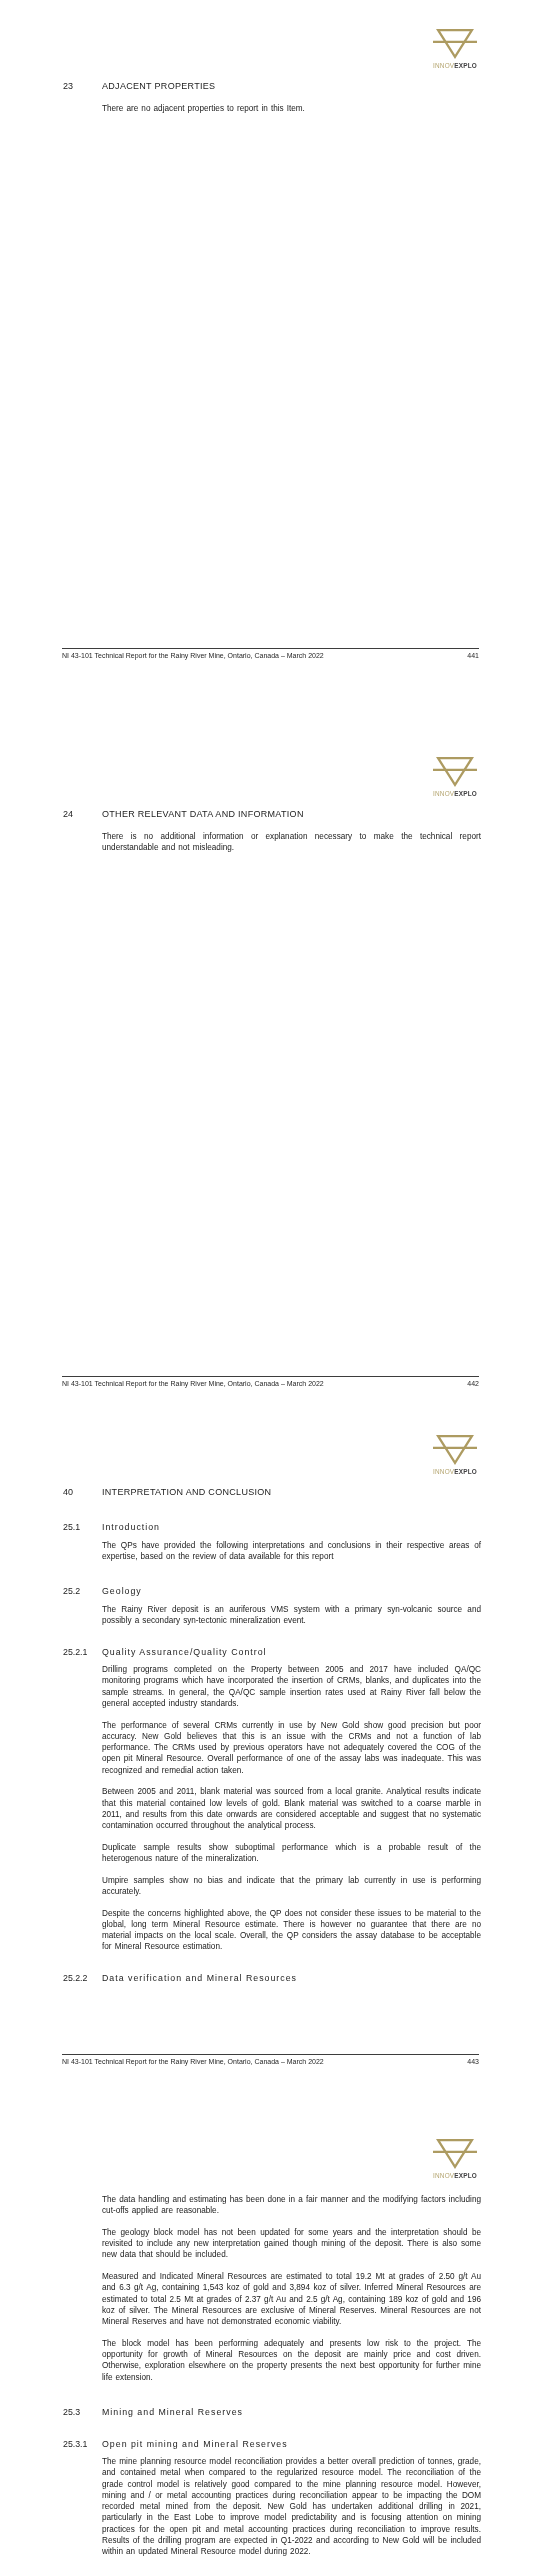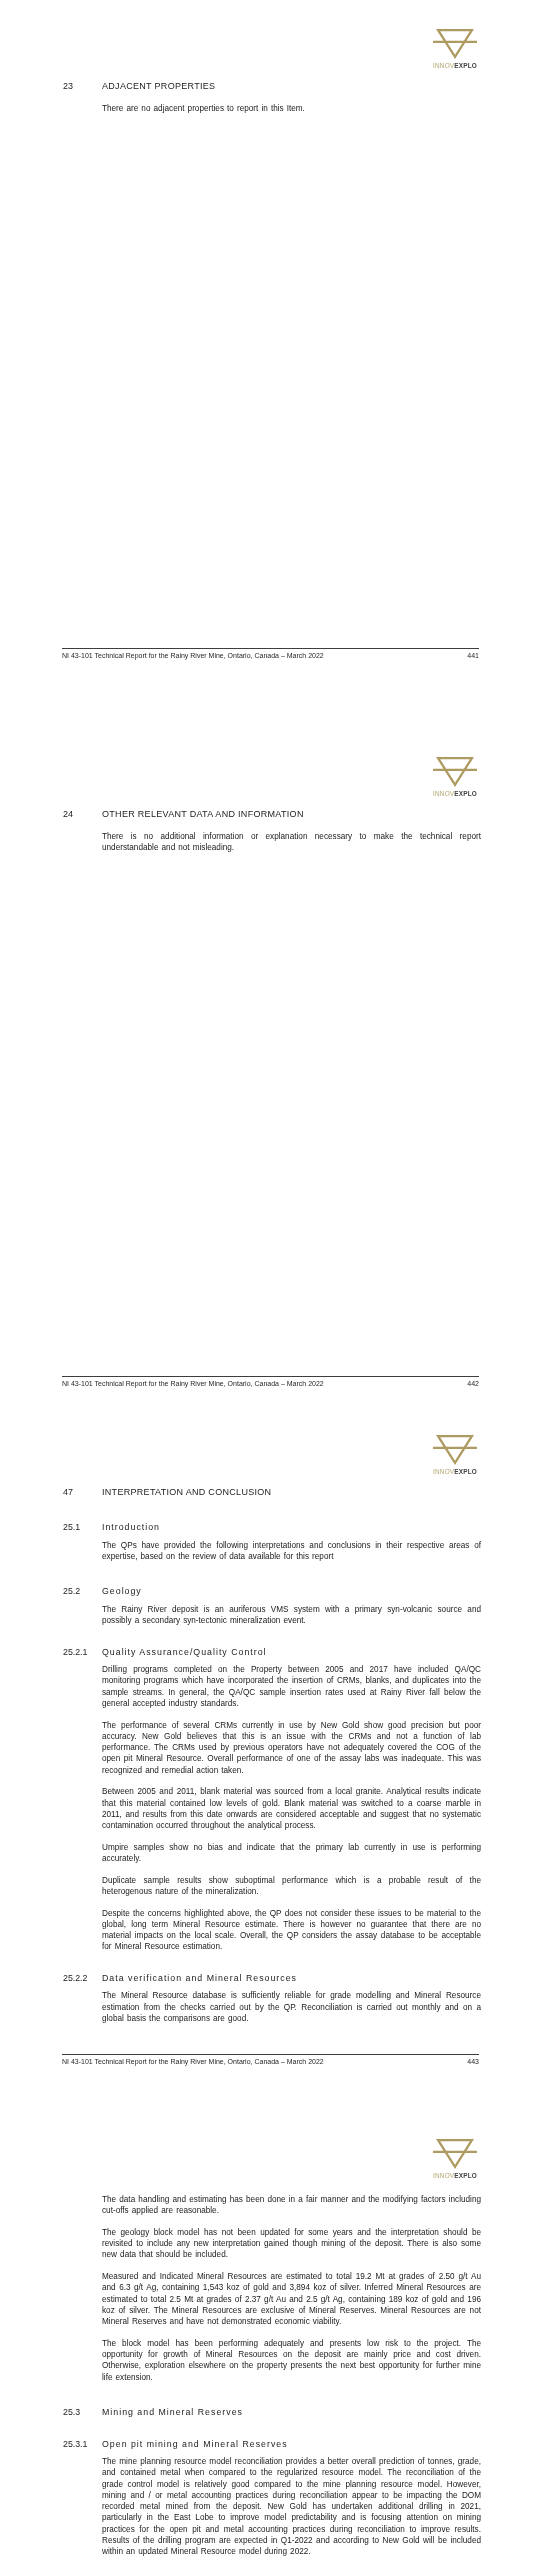--- a/index.html
+++ b/index.html
@@ -147,34 +147,33 @@
 
 <div class="page" style="top:1406px">
   <div class="logo">
     <svg width="44" height="31" viewBox="0 0 86 60">
       <polygon points="10,4 76,4 43,56" fill="none" stroke="#ad9b61" stroke-width="4.5"></polygon>
       <line x1="0" y1="27" x2="86" y2="27" stroke="#ad9b61" stroke-width="4.5"></line>
     </svg>
     <div class="logo-text"><span class="innov">INNOV</span><span class="explo">EXPLO</span></div>
   </div>
   <div class="content">
-    <div class="h1"><span class="num">47</span><span class="ht">INTERPRETATION AND CONCLUSION</span></div>
+    <div class="h1"><span class="num">40</span><span class="ht">INTERPRETATION AND CONCLUSION</span></div>
     <div class="h2"><span class="num">25.1</span><span class="ht">Introduction</span></div>
     <p class="body">The QPs have provided the following interpretations and conclusions in their respective areas of expertise, based on the review of data available for this report</p>
     <div class="h2"><span class="num">25.2</span><span class="ht">Geology</span></div>
     <p class="body">The Rainy River deposit is an auriferous VMS system with a primary syn-volcanic source and possibly a secondary syn-tectonic mineralization event.</p>
     <div class="h3"><span class="num">25.2.1</span><span class="ht">Quality Assurance/Quality Control</span></div>
     <p class="body">Drilling programs completed on the Property between 2005 and 2017 have included QA/QC monitoring programs which have incorporated the insertion of CRMs, blanks, and duplicates into the sample streams. In general, the QA/QC sample insertion rates used at Rainy River fall below the general accepted industry standards.</p>
     <p class="body">The performance of several CRMs currently in use by New Gold show good precision but poor accuracy. New Gold believes that this is an issue with the CRMs and not a function of lab performance. The CRMs used by previous operators have not adequately covered the COG of the open pit Mineral Resource. Overall performance of one of the assay labs was inadequate. This was recognized and remedial action taken.</p>
     <p class="body">Between 2005 and 2011, blank material was sourced from a local granite. Analytical results indicate that this material contained low levels of gold. Blank material was switched to a coarse marble in 2011, and results from this date onwards are considered acceptable and suggest that no systematic contamination occurred throughout the analytical process.</p>
+    <p class="body">Duplicate sample results show suboptimal performance which is a probable result of the heterogenous nature of the mineralization.</p>
     <p class="body">Umpire samples show no bias and indicate that the primary lab currently in use is performing accurately.</p>
-    <p class="body">Duplicate sample results show suboptimal performance which is a probable result of the heterogenous nature of the mineralization.</p>
     <p class="body">Despite the concerns highlighted above, the QP does not consider these issues to be material to the global, long term Mineral Resource estimate. There is however no guarantee that there are no material impacts on the local scale. Overall, the QP considers the assay database to be acceptable for Mineral Resource estimation.</p>
     <div class="h3"><span class="num">25.2.2</span><span class="ht">Data verification and Mineral Resources</span></div>
-    <p class="body">The Mineral Resource database is sufficiently reliable for grade modelling and Mineral Resource estimation from the checks carried out by the QP. Reconciliation is carried out monthly and on a global basis the comparisons are good.</p>
   </div>
   <div class="footer">
     <div class="footer-rule"></div>
     <div class="footer-row">
       <span>NI 43-101 Technical Report for the Rainy River Mine, Ontario, Canada – March 2022</span>
       <span>443</span>
     </div>
   </div>
 </div>
 

